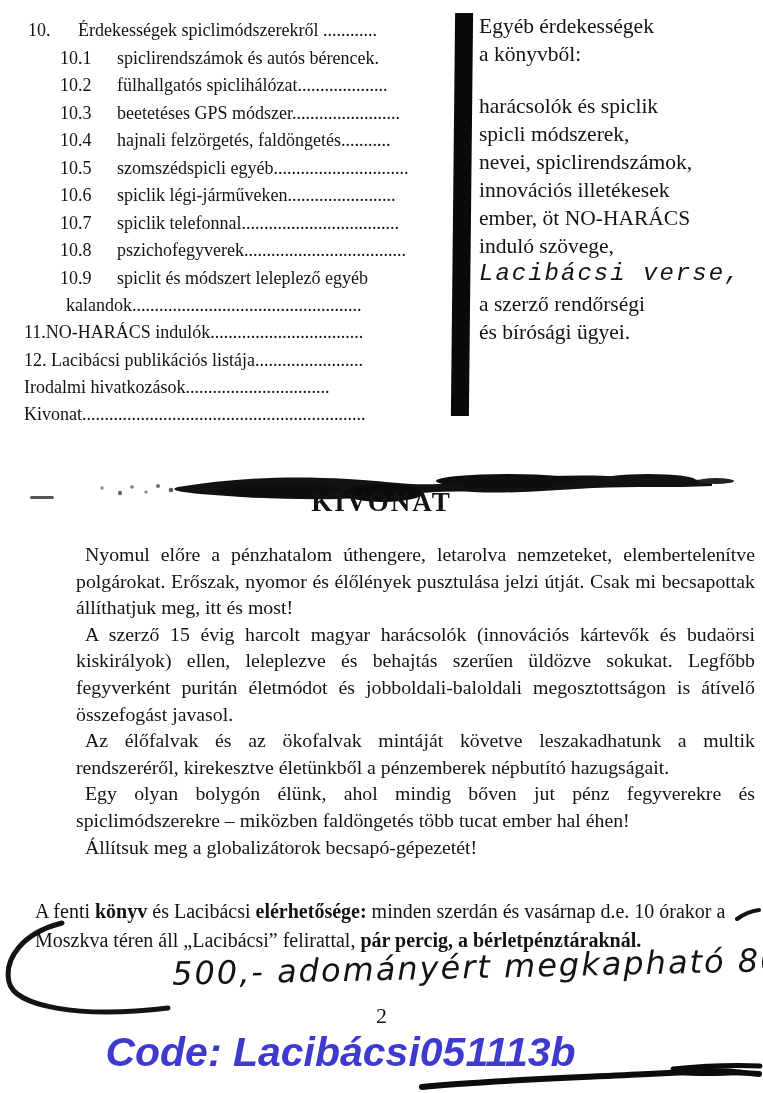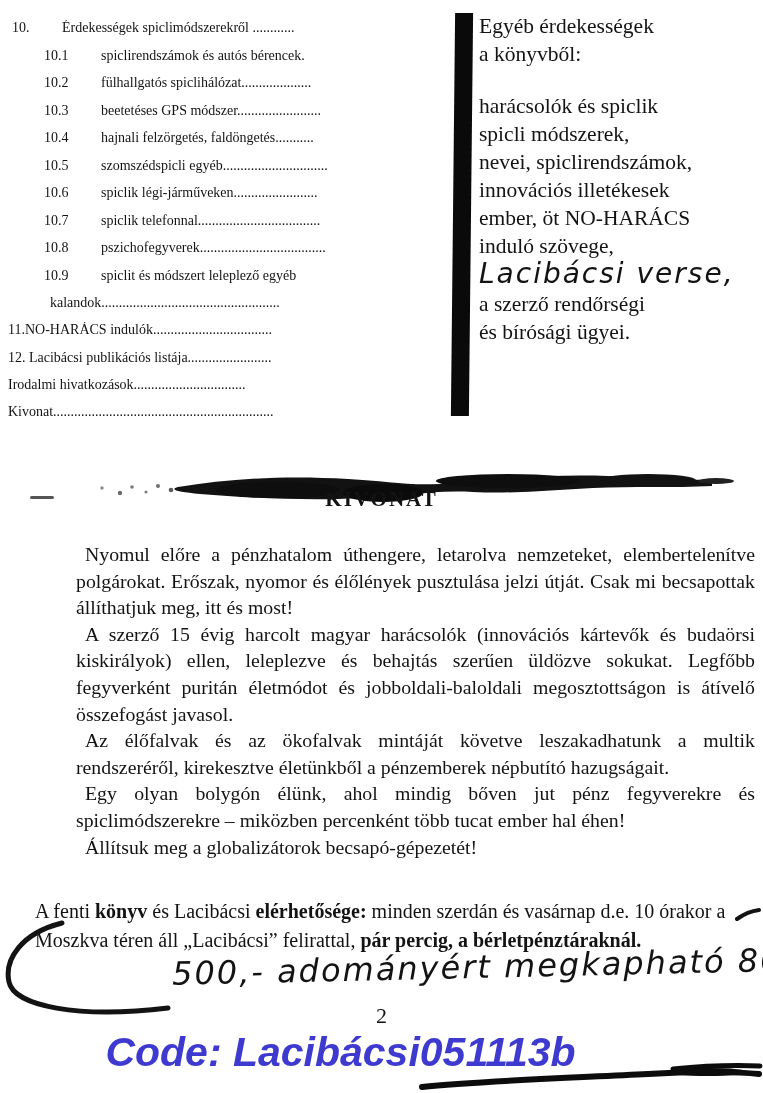--- a/index.html
+++ b/index.html
@@ -3,36 +3,36 @@
 <meta charset="utf-8">
 <style>
   html,body{margin:0;padding:0;background:#e8e8e8;}
   .page{
     position:relative;width:763px;height:1093px;background:#ffffff;
     font-family:"Liberation Serif",serif;color:#131313;overflow:hidden;
     margin:0 auto;
   }
   
   .toc{position:absolute;left:0;top:0;width:460px;height:440px;}
-  .toc-row{position:absolute;left:0;width:455px;font-size:14px;white-space:nowrap;overflow:hidden;}
+  .toc-row{position:absolute;left:16px;width:455px;font-size:18px;white-space:nowrap;overflow:hidden;}
   .toc-row .toc-num{display:inline-block;}
   .toc-row.l0{padding-left:12px;} .toc-row.l0 .toc-num{width:50px;}
   .toc-row.l1{padding-left:44px;} .toc-row.l1 .toc-num{width:57px;}
   .toc-row.cont{padding-left:50px;}
   .toc-row.flush{padding-left:8px;}
   
   .divider-bar{position:absolute;left:453px;top:13px;width:18px;height:403px;background:#0a0a0a;transform:rotate(0.6deg);}
   
   .margin-note{position:absolute;left:479px;top:12px;width:272px;font-size:21.5px;line-height:28px;}
   .note-line{height:28px;white-space:nowrap;}
   .note-line.gap{margin-top:24px;}
   .hand{font-family:"DejaVu Sans",sans-serif;font-style:italic;letter-spacing:2px;}
-  .note-line.hand{font-size:28px;height:30px;}
+  .note-line.hand{font-size:24px;height:30px;font-family:Liberation Mono, monospace;}
   
-  .extract-title{position:absolute;left:0;top:487px;width:763px;text-align:center;font-size:21px;font-weight:bold;letter-spacing:2px;}
+  .extract-title{position:absolute;left:0;top:487px;width:763px;text-align:center;font-size:27px;font-weight:bold;letter-spacing:2px;}
   .smear-svg{position:absolute;left:28px;top:459px;}
   .extract-body{position:absolute;left:76px;top:541px;width:679px;font-size:19.8px;line-height:26.6px;text-align:justify;}
   .extract-body p{margin:0;text-indent:9px;}
   
   .footer-par{position:absolute;left:35px;top:897px;width:717px;font-size:20px;line-height:29px;}
   .footer-par .b{font-weight:bold;}
   .price-note{position:absolute;left:172px;top:948px;width:600px;font-size:32px;white-space:nowrap;transform:rotate(-1.3deg);}
   .bracket-svg{position:absolute;left:0px;top:915px;}
   .tick-svg{position:absolute;left:735px;top:906px;}
   .page-number{position:absolute;left:0;top:1003px;width:763px;text-align:center;font-size:22px;}
@@ -95,21 +95,21 @@
     <circle cx="74" cy="29" r="1.7" fill="#8a8a8a"></circle>
       <circle cx="143" cy="31" r="2.3" fill="#5d5d5d"></circle>
     <rect x="2" y="37" width="24" height="3" rx="1.5" fill="#555"></rect>
   </svg>
   <div class="extract-title">KIVONAT</div>
 
   <div class="extract-body">
     <p>Nyomul előre a pénzhatalom úthengere, letarolva nemzeteket, elembertelenítve polgárokat. Erőszak, nyomor és élőlények pusztulása jelzi útját. Csak mi becsapottak állíthatjuk meg, itt és most!</p>
     <p>A szerző 15 évig harcolt magyar harácsolók (innovációs kártevők és budaörsi kiskirályok) ellen, leleplezve és behajtás szerűen üldözve sokukat. Legfőbb fegyverként puritán életmódot és jobboldali-baloldali megosztottságon is átívelő összefogást javasol.</p>
     <p>Az élőfalvak és az ökofalvak mintáját követve leszakadhatunk a multik rendszeréről, kirekesztve életünkből a pénzemberek népbutító hazugságait.</p>
-    <p>Egy olyan bolygón élünk, ahol mindig bőven jut pénz fegyverekre és spiclimódszerekre – miközben percenként több tucat ember hal éhen!</p>
+    <p>Egy olyan bolygón élünk, ahol mindig bőven jut pénz fegyverekre és spiclimódszerekre – miközben faldöngetés több tucat ember hal éhen!</p>
     <p>Állítsuk meg a globalizátorok becsapó-gépezetét!</p>
   </div>
 
   <div class="footer-par"><span>A fenti </span><span class="b">könyv</span><span> és Lacibácsi </span><span class="b">elérhetősége:</span><span> minden szerdán és vasárnap d.e. 10 órakor a Moszkva téren áll „Lacibácsi” felirattal, </span><span class="b">pár percig, a bérletpénztáraknál.</span></div>
 
   <div class="price-note hand">500,- adományért megkapható 80 oldalas könyv</div>
 
   <svg class="bracket-svg" width="185" height="112" viewBox="0 0 185 112">
     <path d="M62,8 C22,18 4,44 9,67 C14,91 78,104 168,93" fill="none" stroke="#131313" stroke-width="5" stroke-linecap="round"></path>
   </svg>

